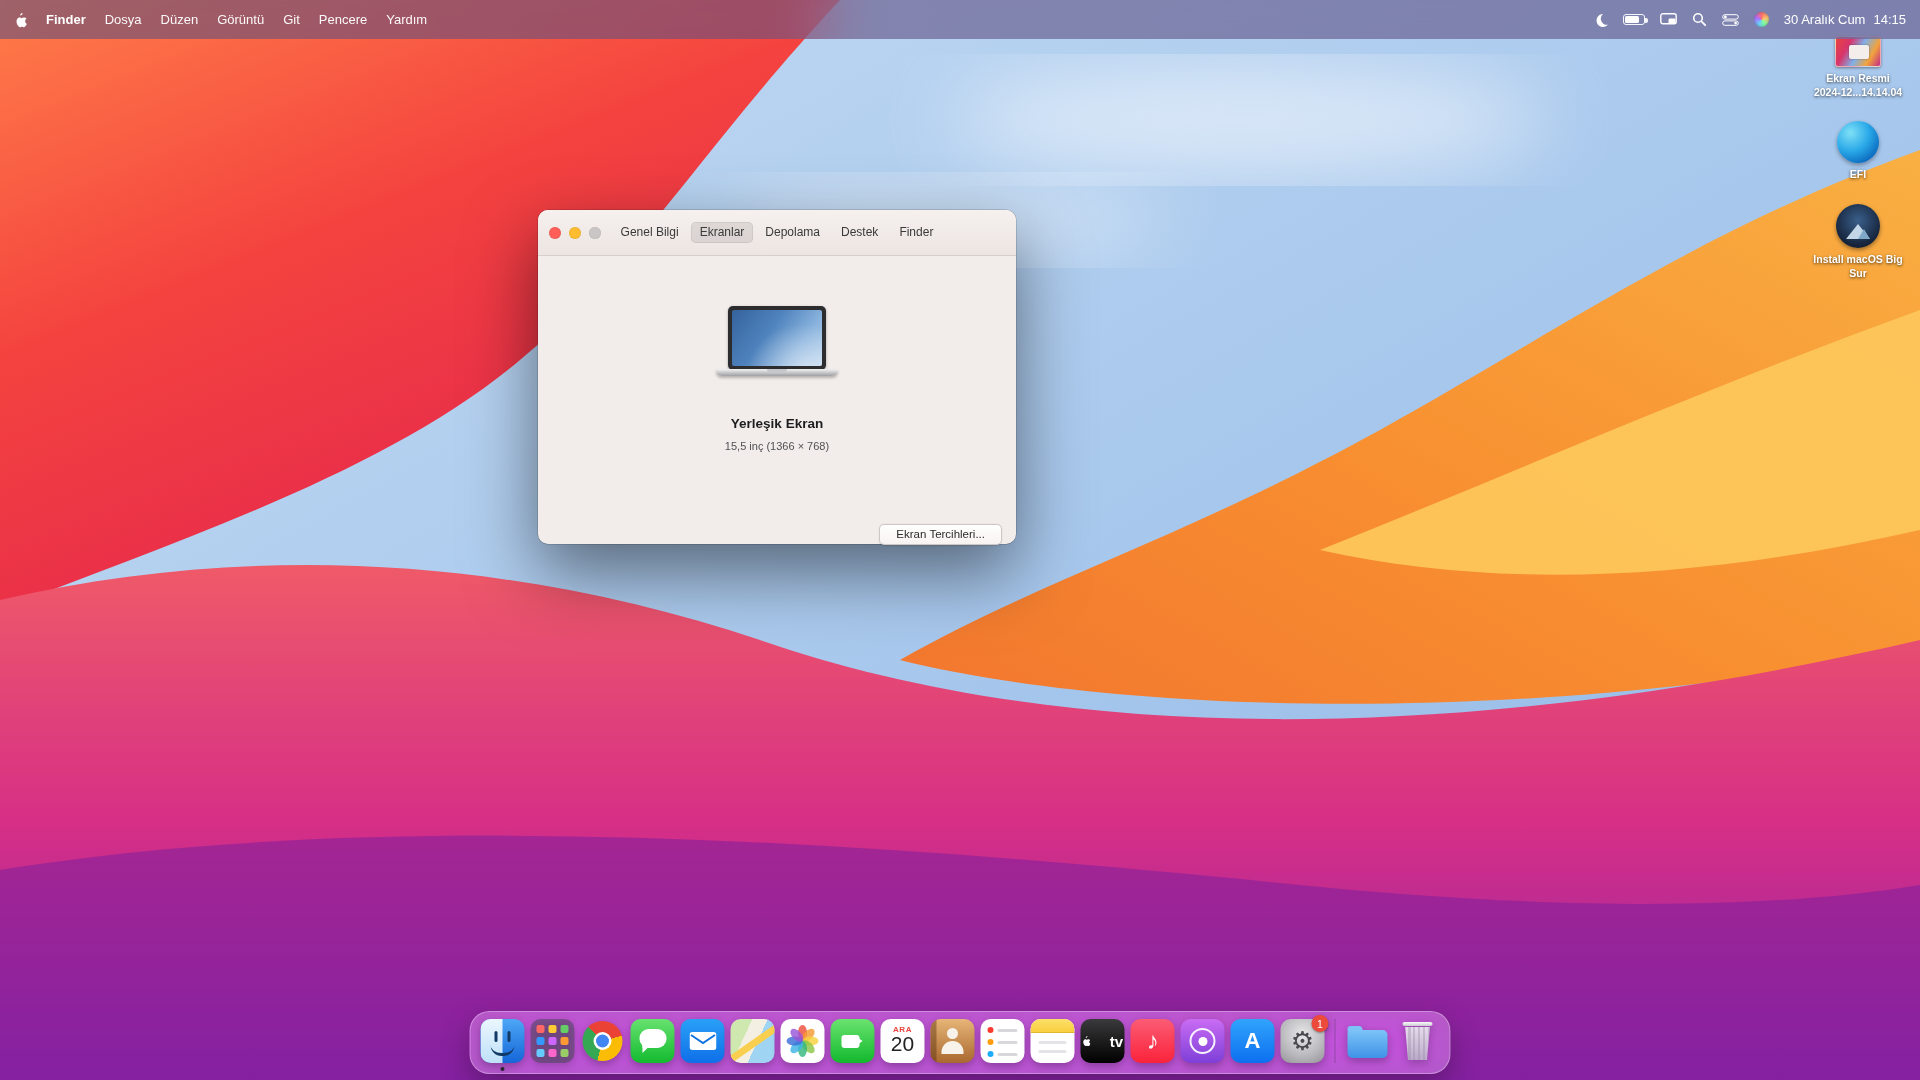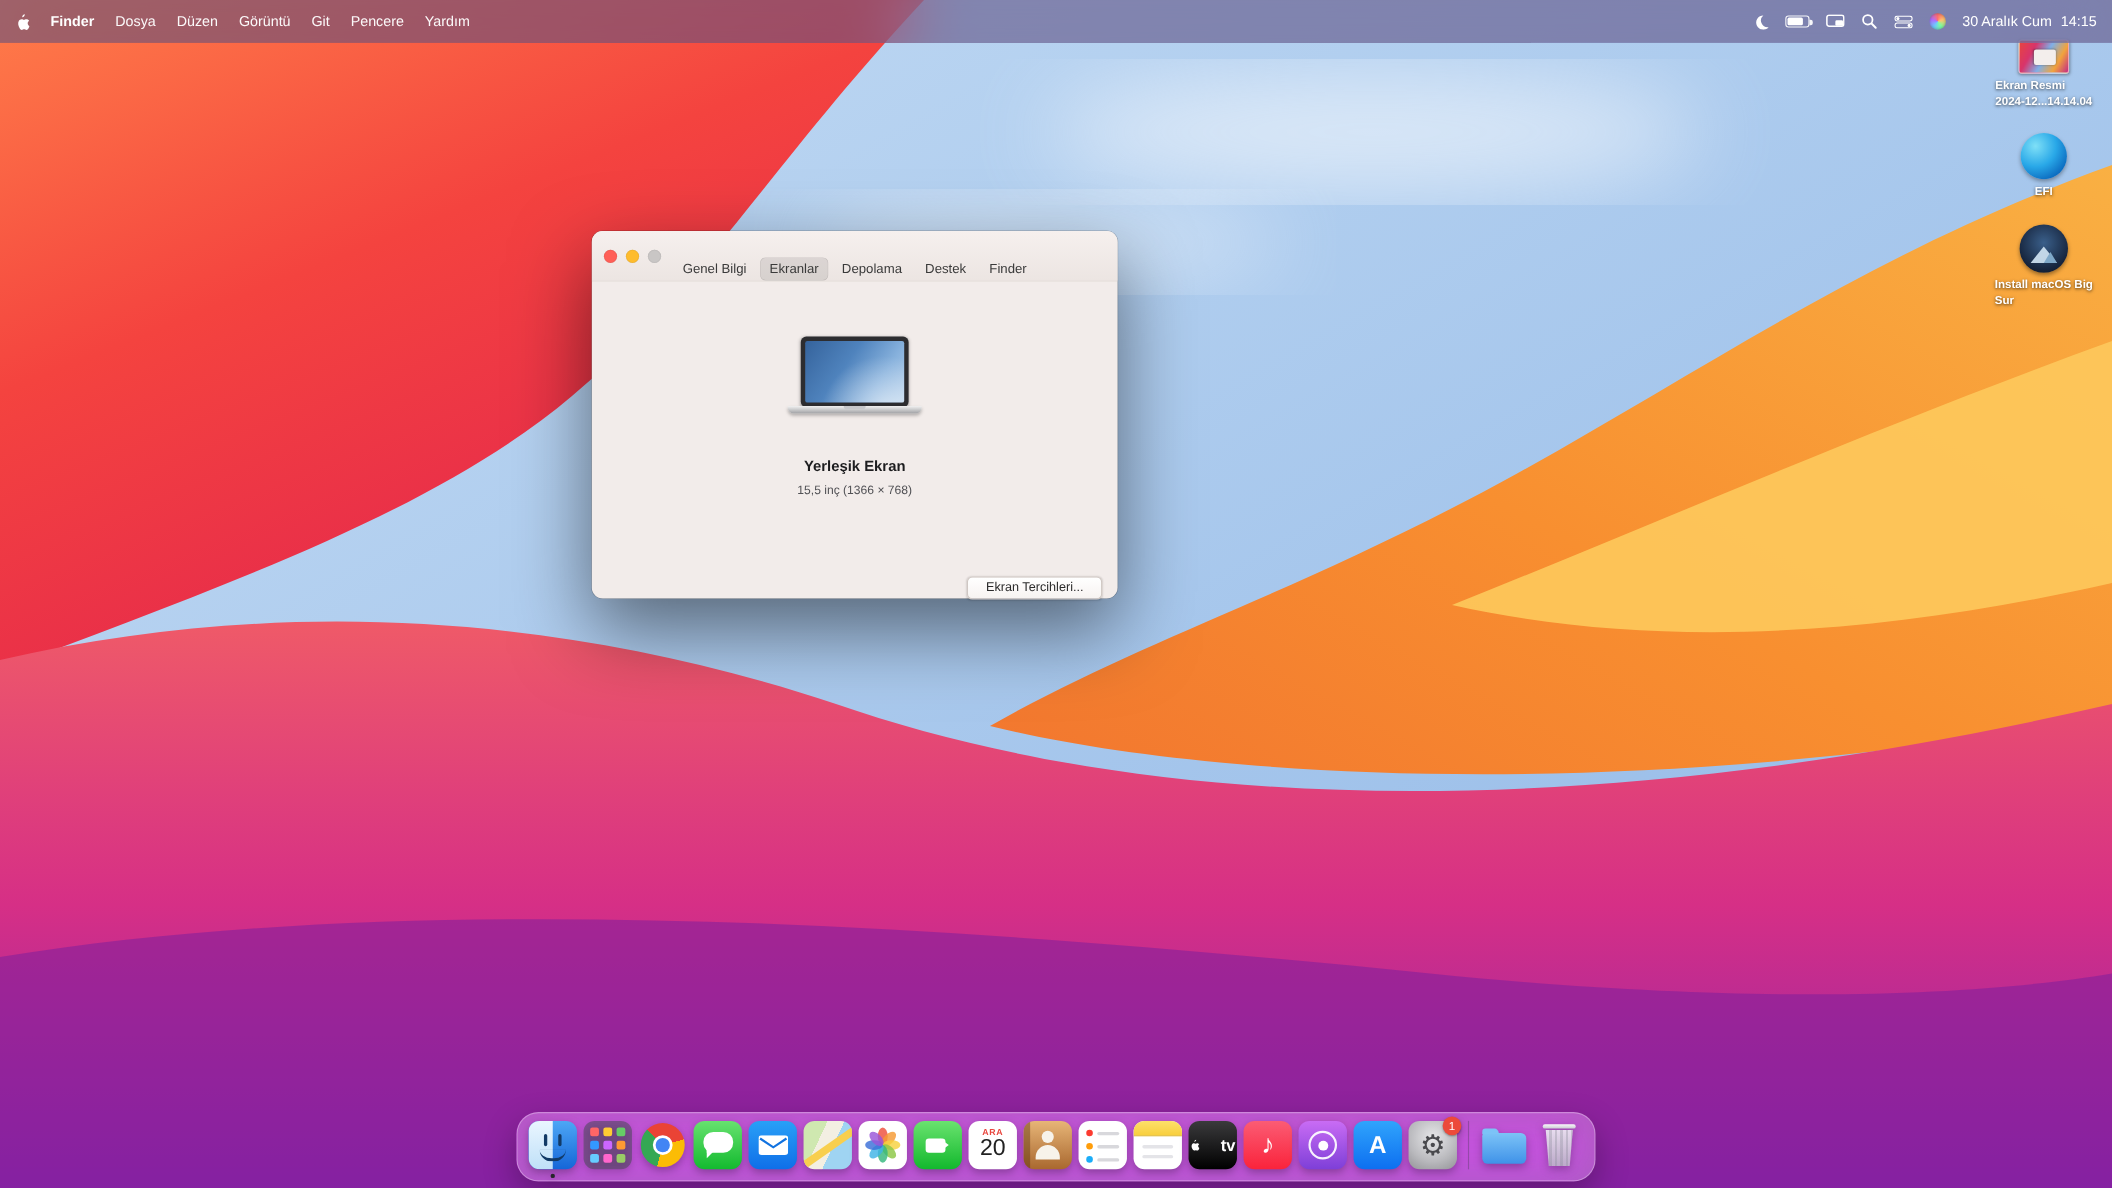--- a/index.html
+++ b/index.html
@@ -22,21 +22,21 @@
   .bat::before { content:""; position:absolute; left:1px; top:1px; bottom:1px; width:70%; background:#fff; border-radius:1.5px; }
   .bat::after { content:""; position:absolute; right:-4px; top:3px; width:2.5px; height:5px; background:rgba(255,255,255,.92); border-radius:0 2px 2px 0; }
   .siri-orb { width:15px; height:15px; border-radius:50%;
     background:conic-gradient(#ff6e6e,#ffc36e,#7dffa0,#6ec9ff,#b06eff,#ff6e6e); box-shadow:inset 0 0 3px rgba(0,0,0,.35); }
   .mb-datetime { display:flex; gap:8px; }
 
   
   .desktop-icons { position:absolute; top:36px; right:10px; width:104px; z-index:10;
     display:flex; flex-direction:column; align-items:center; gap:22px; }
   .d-icon { display:flex; flex-direction:column; align-items:center; width:104px; }
-  .d-label { margin-top:5px; font-size:10.5px; font-weight:600; color:#fff; 
+  .d-label { margin-top:5px; font-size:10.5px; font-weight:600; color:#fff; text-align:center;
     line-height:1.3; text-shadow:0 1px 3px rgba(0,0,0,.7); }
   .shot-thumb { width:46px; height:31px; border-radius:3px; border:1px solid rgba(255,255,255,.55);
     background:linear-gradient(120deg,#e8453f 0%,#d8346b 28%,#7fb0e8 52%,#f2a33c 76%,#c32a86 100%);
     position:relative; box-shadow:0 1px 3px rgba(0,0,0,.4); }
   .shot-thumb::after { content:""; position:absolute; left:13px; top:8px; width:20px; height:14px;
     background:#f3eeec; border-radius:2px; box-shadow:0 0 2px rgba(0,0,0,.4); }
   .efi-orb { width:42px; height:42px; border-radius:50%;
     background:radial-gradient(circle at 32% 28%, #7fe0f7, #29a8e8 45%, #0c6cc0 78%, #084f92);
     box-shadow:0 2px 4px rgba(0,0,0,.35); }
   .inst-orb { width:44px; height:44px; border-radius:50%;
@@ -44,21 +44,21 @@
     position:relative; box-shadow:0 2px 4px rgba(0,0,0,.4); overflow:hidden; }
   .inst-orb::after { content:""; position:absolute; bottom:9px; left:10px;
     border-left:12px solid transparent; border-right:12px solid transparent; border-bottom:15px solid #cfe3f2; opacity:.92; }
   .inst-orb::before { content:""; position:absolute; bottom:9px; left:22px;
     border-left:6px solid transparent; border-right:6px solid transparent; border-bottom:10px solid #7fa8c8; z-index:1; }
 
   
   .window { position:absolute; left:538px; top:210px; width:478px; height:334px; z-index:30;
     background:#f2ecea; border-radius:10px;
     box-shadow:0 28px 70px rgba(0,0,0,.5), 0 0 0 0.5px rgba(0,0,0,.25); }
-  .titlebar { position:relative; height:46px; display:flex; align-items:flex-end;
+  .titlebar { position:relative; height:46px; display:flex; align-items:center;
     background:linear-gradient(#f6f0ee,#ece5e2); border-bottom:1px solid #d7cfcb; border-radius:10px 10px 0 0; }
   .traffic { position:absolute; left:11px; top:0; bottom:0; display:flex; align-items:center; gap:8px; }
   .light { width:12px; height:12px; border-radius:50%; box-shadow:inset 0 0 1px rgba(0,0,0,.25); }
   .light.close { background:#ff5f57; }
   .light.min { background:#febc2e; }
   .light.zoom { background:#c9c6c5; }
   .tabs { margin:0 auto; display:flex; gap:3px; font-size:12px; color:#3a3a3a; }
   .tab { padding:3px 9px 4px; border-radius:5px; }
   .tab.active { background:rgba(0,0,0,.085); box-shadow:inset 0 0 0 0.5px rgba(0,0,0,.12); }
   .win-content { position:relative; height:calc(100% - 32px); }

